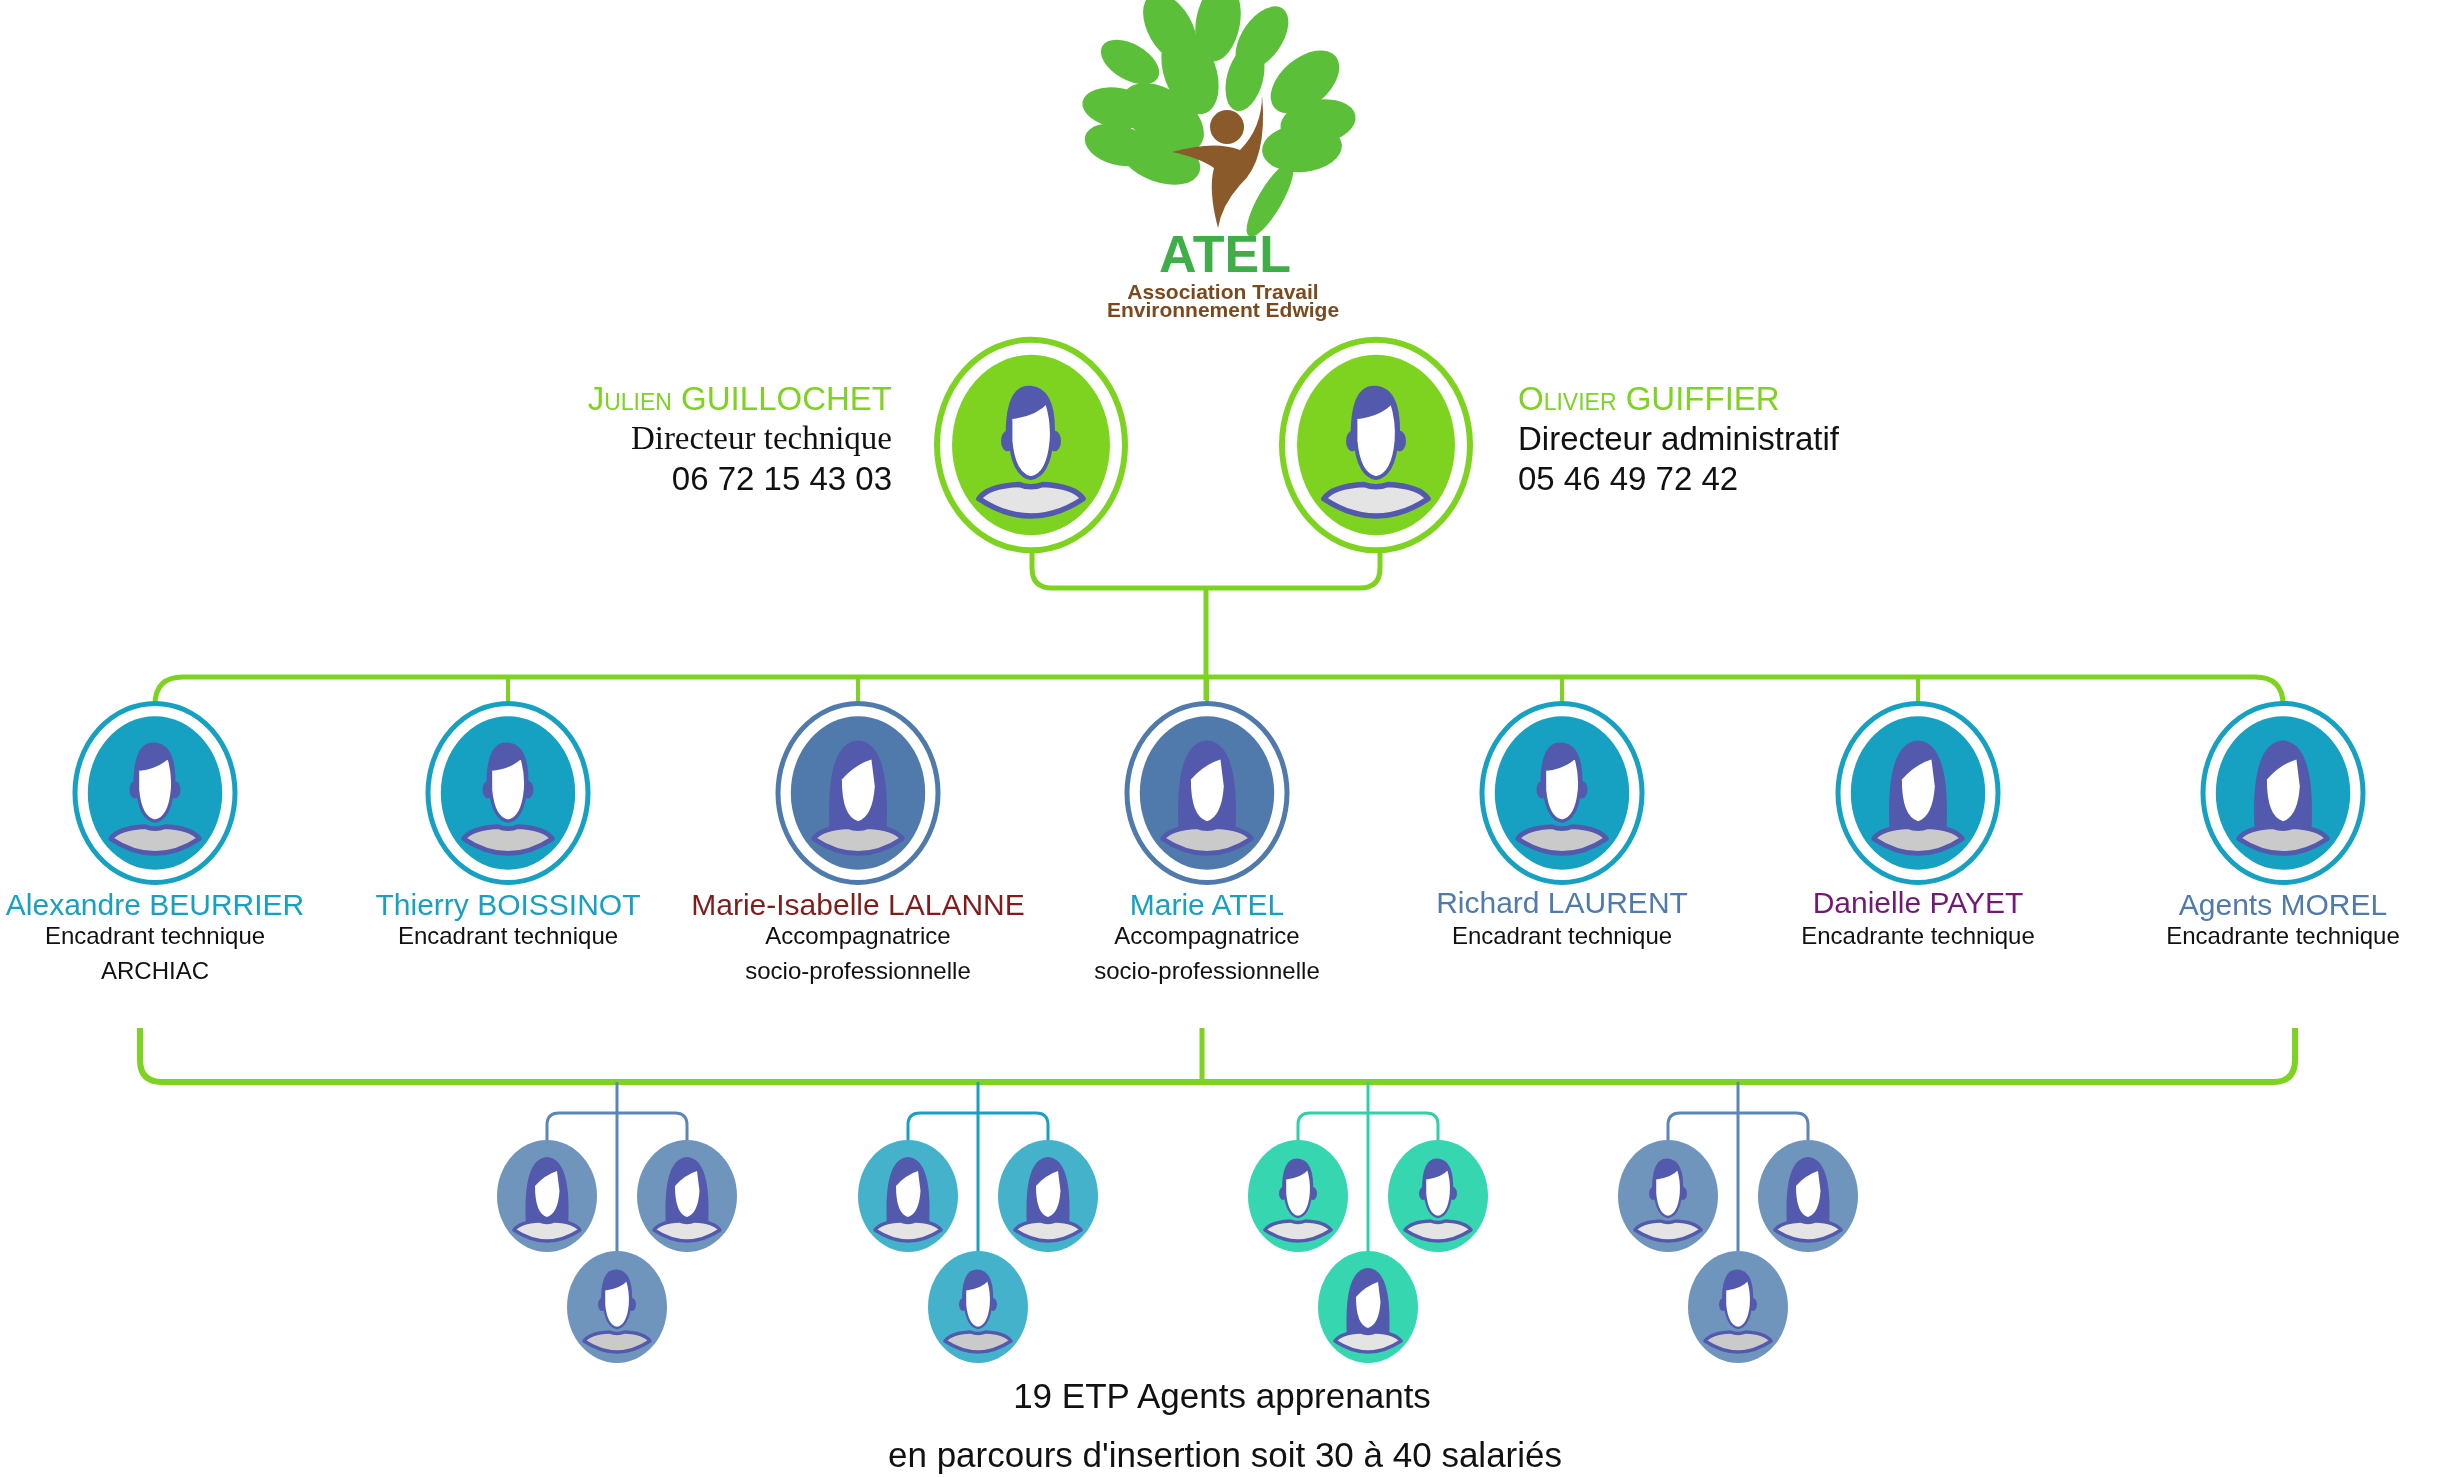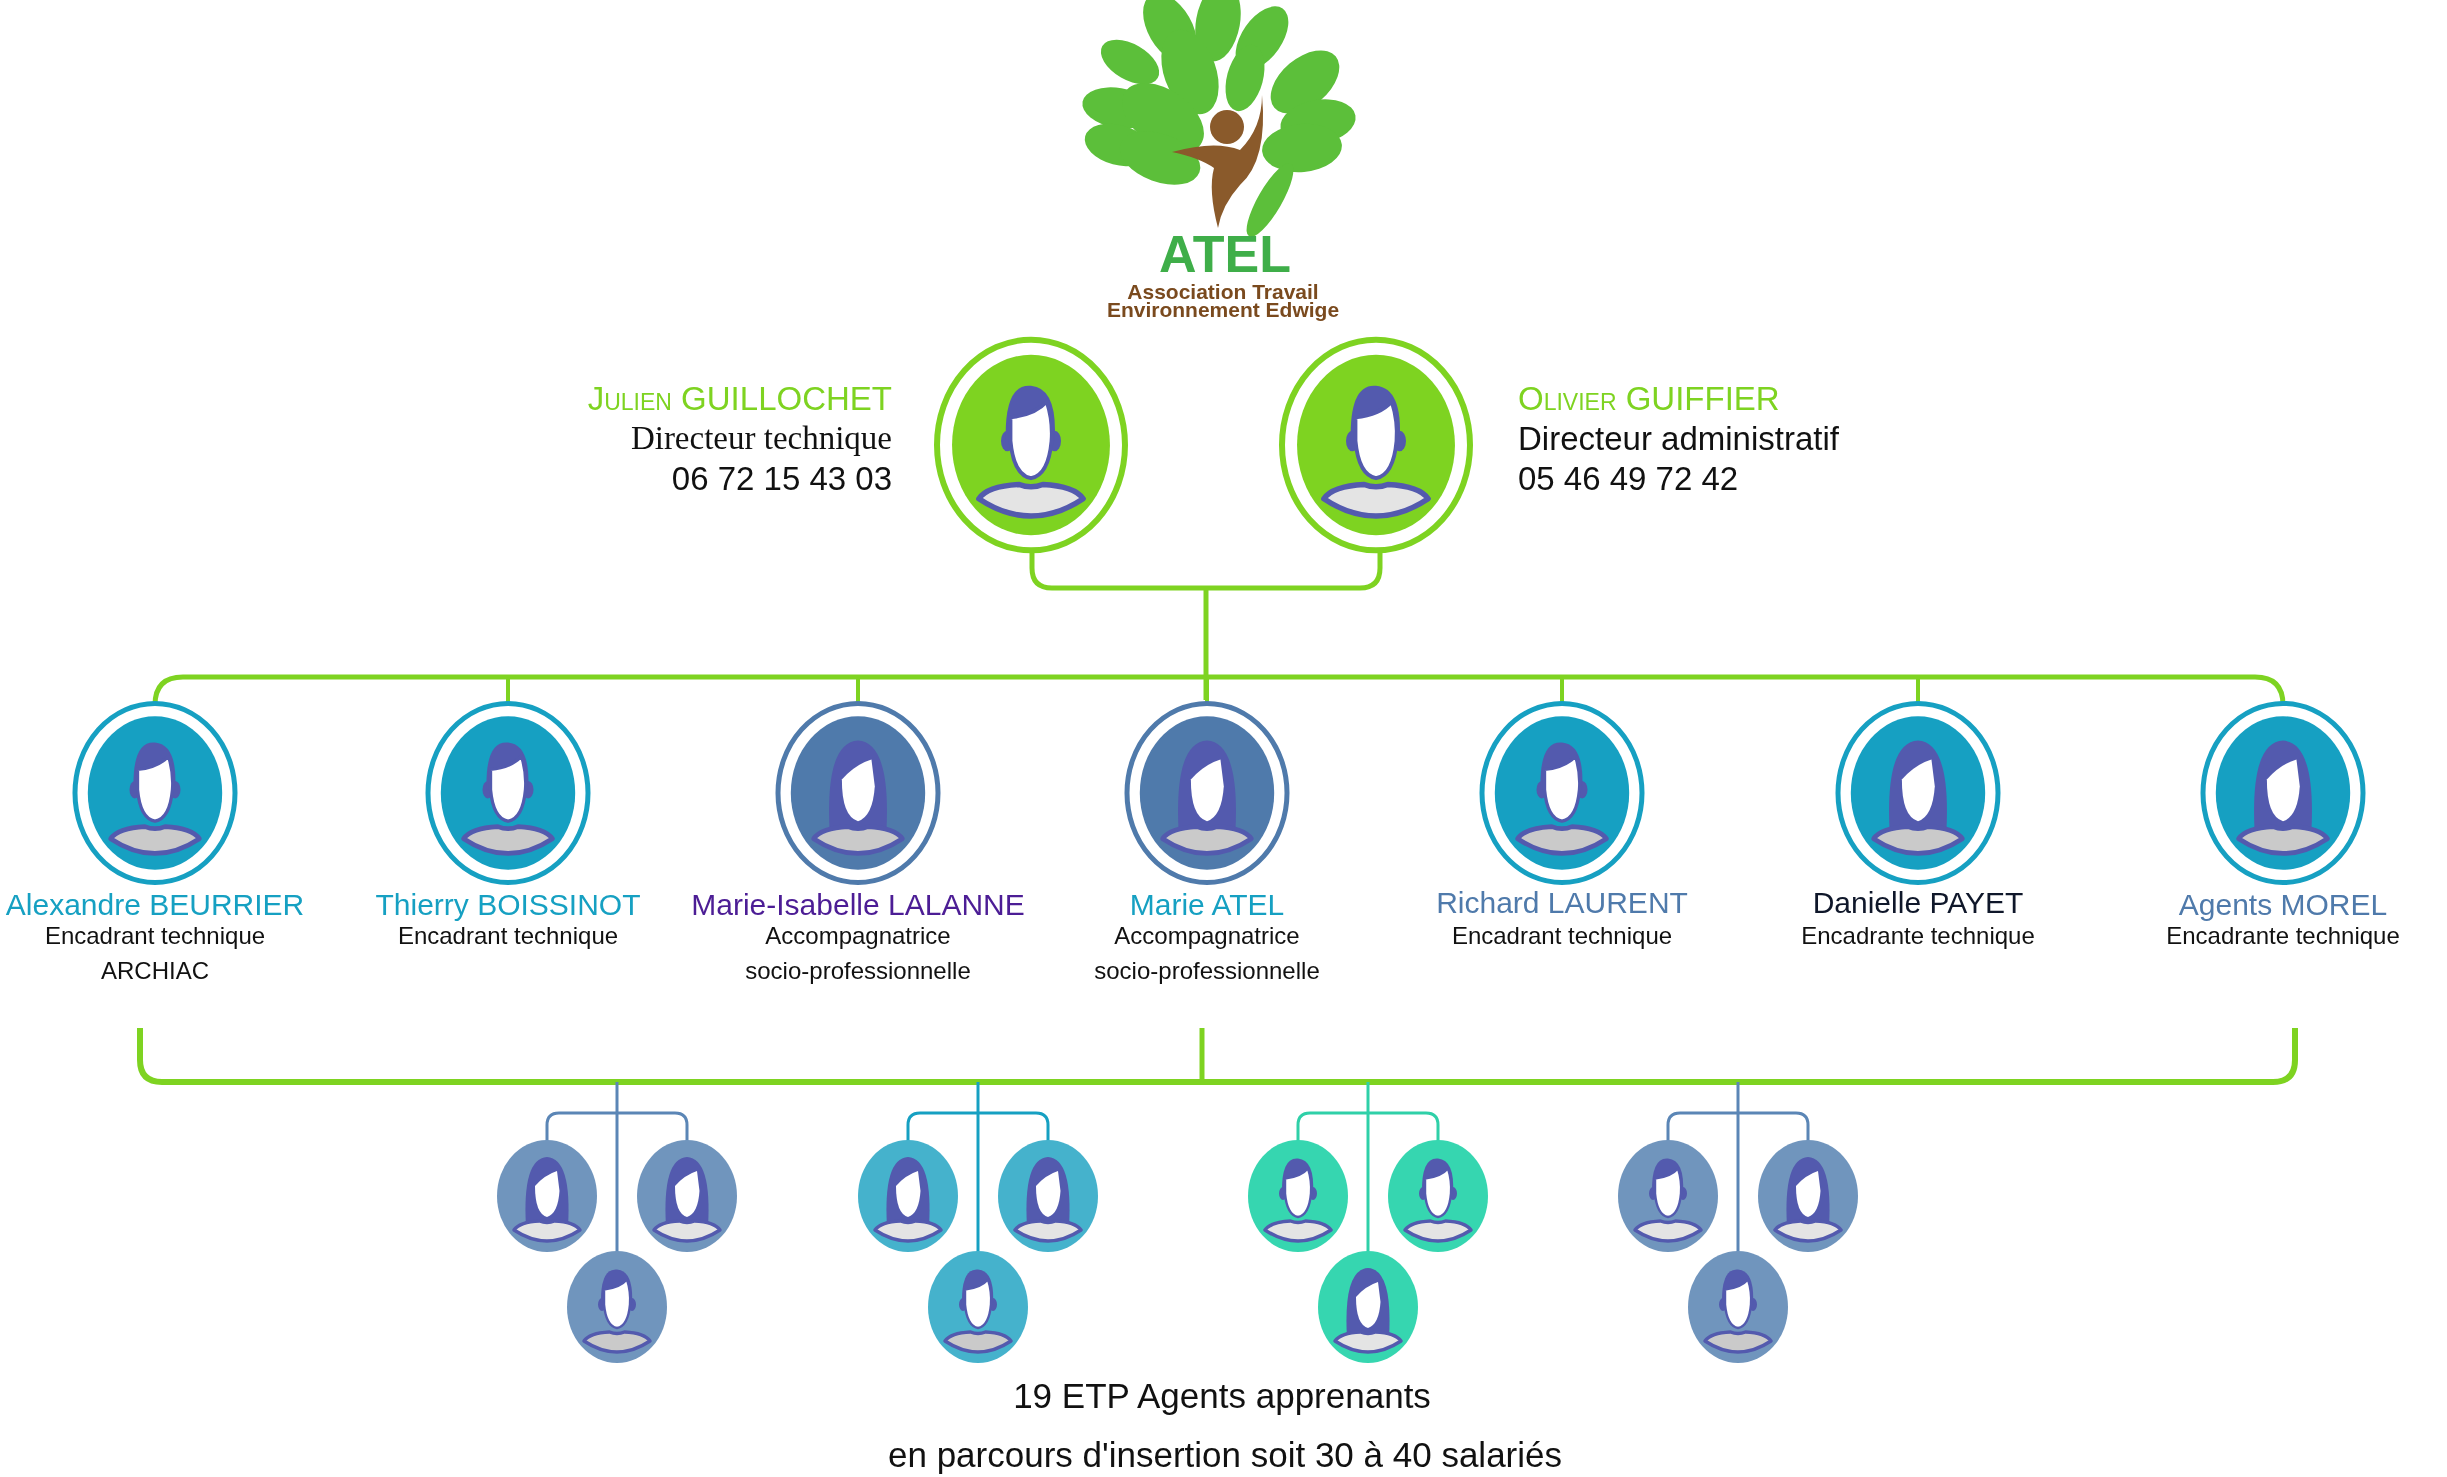--- a/index.html
+++ b/index.html
@@ -238,35 +238,35 @@
     <div>
       <div class="txt center mid-name" style="left: 155px; top: 890px; color: rgb(22, 160, 194);">Alexandre BEURRIER</div>
       <div class="txt center mid-role" style="left: 155px; top: 924px;">Encadrant technique</div>
       <div class="txt center mid-role" style="left: 155px; top: 959px;">ARCHIAC</div>
     </div>
     <div>
       <div class="txt center mid-name" style="left: 508px; top: 890px; color: rgb(22, 160, 194);">Thierry BOISSINOT</div>
       <div class="txt center mid-role" style="left: 508px; top: 924px;">Encadrant technique</div>
     </div>
     <div>
-      <div class="txt center mid-name" style="left: 858px; top: 890px; color: #4c1d95;">Marie-Isabelle LALANNE</div>
+      <div class="txt center mid-name" style="left: 858px; top: 890px; color: #7f1d1d;">Marie-Isabelle LALANNE</div>
       <div class="txt center mid-role" style="left: 858px; top: 924px;">Accompagnatrice</div>
       <div class="txt center mid-role" style="left: 858px; top: 959px;">socio-professionnelle</div>
     </div>
     <div>
       <div class="txt center mid-name" style="left: 1207px; top: 890px; color: rgb(22, 160, 194);">Marie ATEL</div>
       <div class="txt center mid-role" style="left: 1207px; top: 924px;">Accompagnatrice</div>
       <div class="txt center mid-role" style="left: 1207px; top: 959px;">socio-professionnelle</div>
     </div>
     <div>
       <div class="txt center mid-name" style="left: 1562px; top: 888px; color: rgb(79, 122, 171);">Richard LAURENT</div>
       <div class="txt center mid-role" style="left: 1562px; top: 924px;">Encadrant technique</div>
     </div>
     <div>
-      <div class="txt center mid-name" style="left: 1918px; top: 888px; color: #0f172a;">Danielle PAYET</div>
+      <div class="txt center mid-name" style="left: 1918px; top: 888px; color: #701a75;">Danielle PAYET</div>
       <div class="txt center mid-role" style="left: 1918px; top: 924px;">Encadrante technique</div>
     </div>
     <div>
       <div class="txt center mid-name" style="left: 2283px; top: 890px; color: rgb(79, 122, 171);">Agents MOREL</div>
       <div class="txt center mid-role" style="left: 2283px; top: 924px;">Encadrante technique</div>
     </div>
   </div>
 
 <div class="txt center footer" style="left:1222px; top:1378px;">19 ETP Agents apprenants</div>
 <div class="txt center footer" style="left:1225px; top:1437px;">en parcours d'insertion soit 30 à 40 salariés</div>

